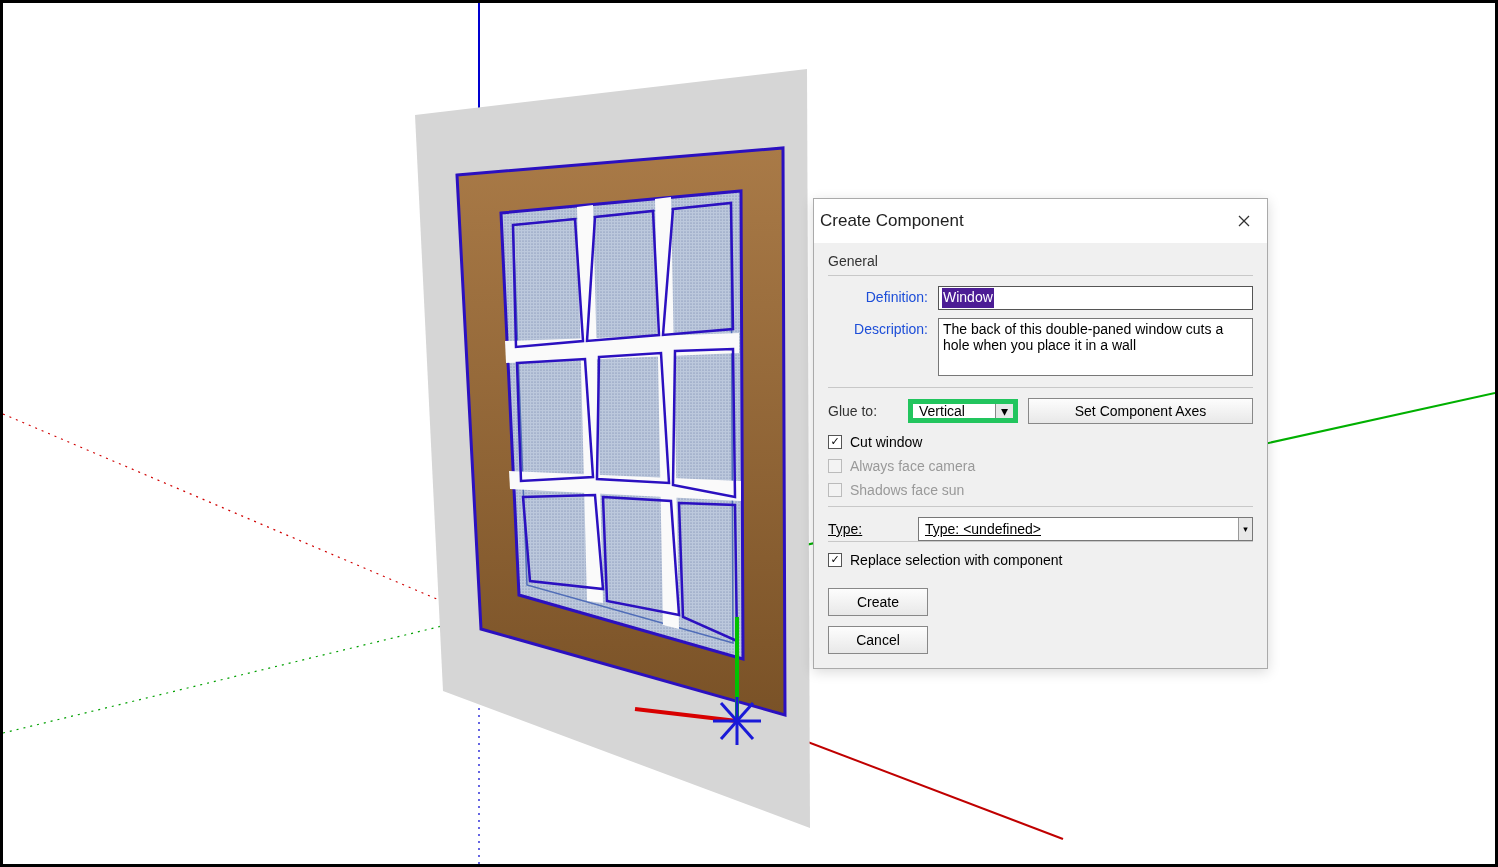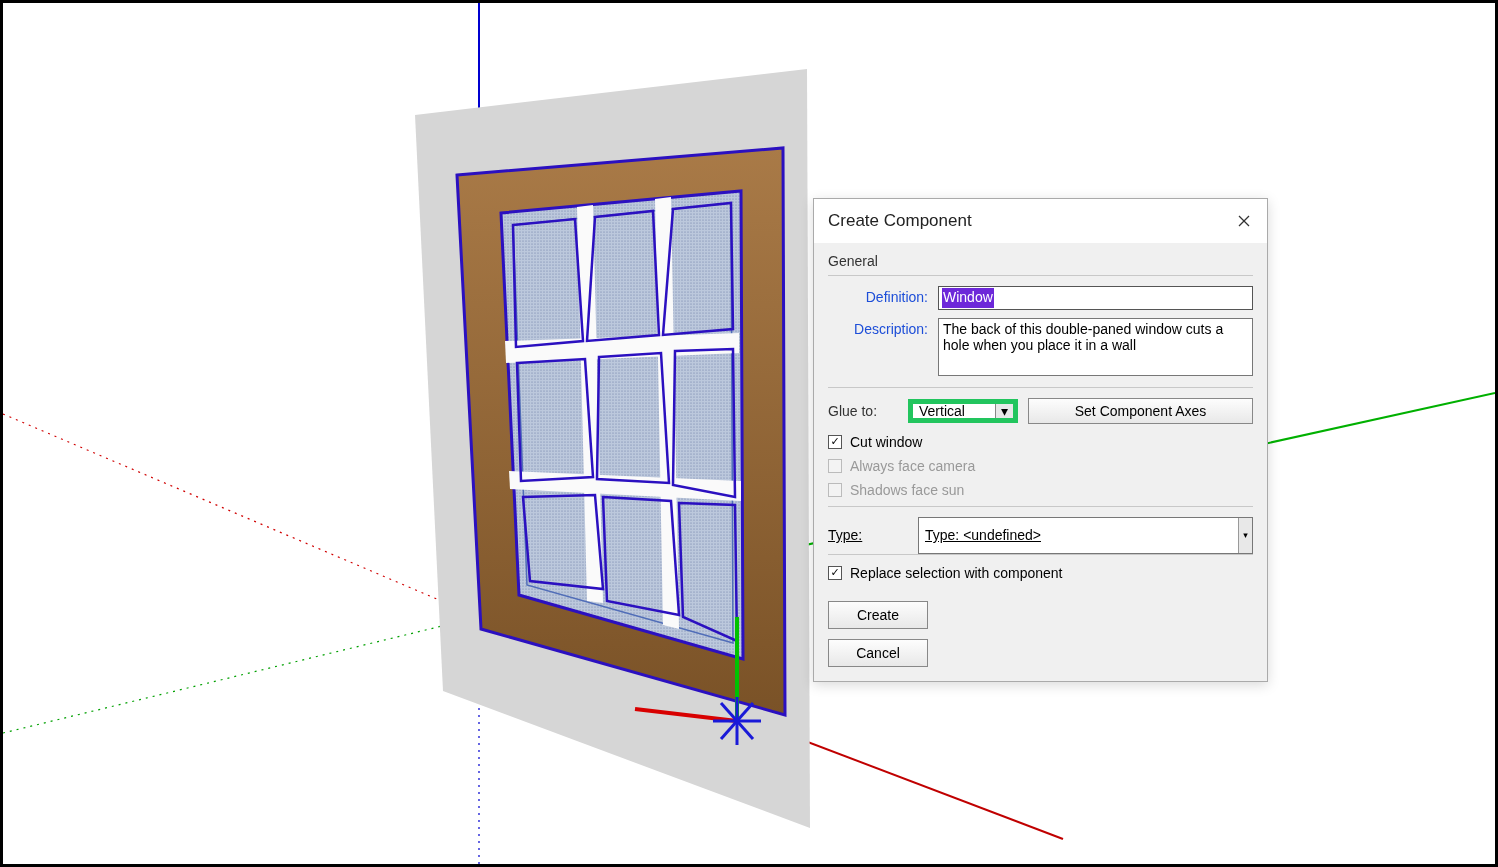--- a/index.html
+++ b/index.html
@@ -27,21 +27,21 @@
       width: 455px;
       background: #f0f0f0;
       border: 1px solid #aaa;
       box-shadow: 0 3px 12px rgba(0,0,0,0.15);
     }
     .dialog-titlebar {
       display: flex;
       align-items: center;
       justify-content: space-between;
       background: #fff;
-      padding: 10px 8px 10px 14px;
+      padding: 10px 8px 10px 6px;
       gap: 21px;
     }
     .dialog-title { font-size: 17px; color: #222; }
     .close-btn {
       width: 30px; height: 24px;
       display: flex; align-items: center; justify-content: center;
       cursor: pointer;
     }
     .close-btn svg { width: 12px; height: 12px; }
     .dialog-body { padding: 10px 14px 14px 14px; }
@@ -64,21 +64,21 @@
       width: 110px;
       text-align: right;
       padding-right: 10px;
       padding-top: 3px;
       font-size: 14px;
       color: #1d4ed8;
     }
     .row .ctrl { flex: 1; }
     .textfield-hl {
       display: inline-block;
-      background: #6d28d9;
+      background: #4c1d95;
       color: #fff;
       padding: 0 1px;
     }
     .def-field {
       width: 100%;
       border: 1px solid #555;
       background: #fff;
       padding: 1px 3px;
       font-size: 14px;
       line-height: 1.4;
@@ -151,21 +151,21 @@
     .type-row {
       display: flex;
       align-items: center;
       gap: 20px;
       margin: 0 0;
       text-decoration: underline;
     }
     .type-lbl { font-size: 14px; min-width: 70px; }
     .type-select {
       flex: 1;
-      height: 37px;
+      height: 24px;
       border: 1px solid #777;
       background: #fff;
       display: inline-flex;
       align-items: center;
       padding: 0 12px 0 6px;
       font-size: 14px;
       position: relative;
     }
     .type-select .tcaret {
       position: absolute;

